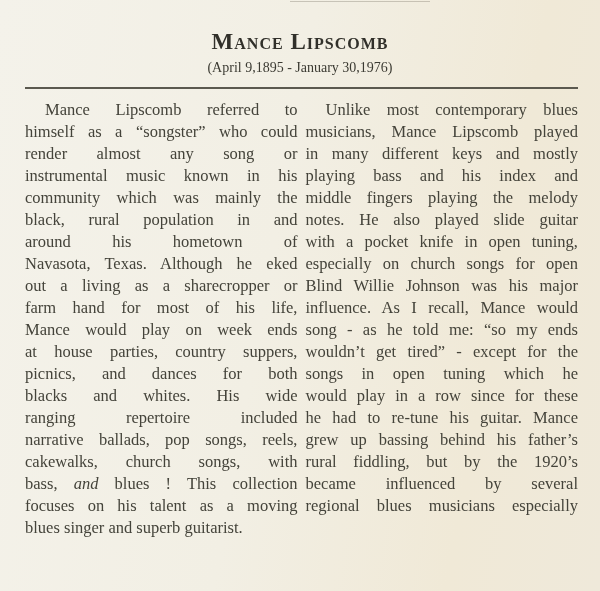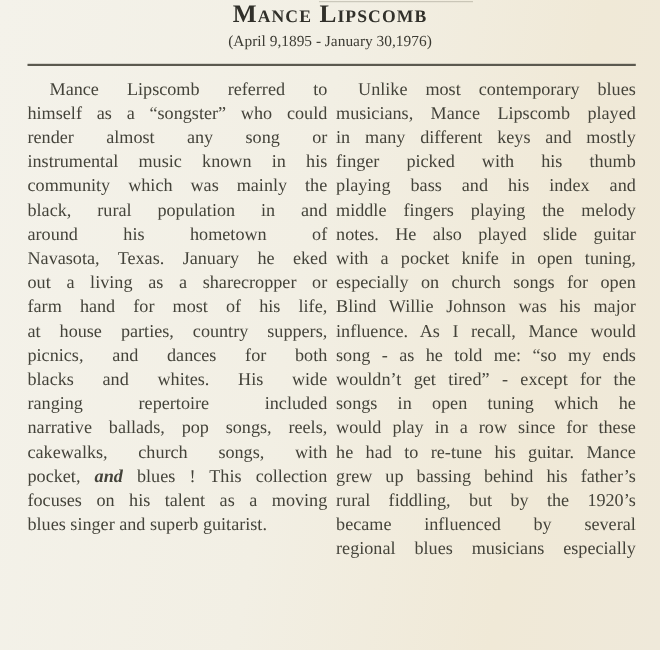--- a/index.html
+++ b/index.html
@@ -22,20 +22,21 @@
     content: "";
     position: absolute;
     top: 1px;
     left: 290px;
     width: 140px;
     height: 1px;
     background: rgba(120,115,100,0.35);
   }
 
   header {
+    padding-top: 29px;
     text-align: center;
   }
   h1.title {
     margin: 0;
     font-size: 23px;
     line-height: 26px;
     font-weight: 700;
     font-variant: small-caps;
     letter-spacing: 1px;
     color: #31302a;
@@ -71,21 +72,21 @@
     white-space: normal;
     color: #44433a;
   }
   .column .line:first-child {
     text-indent: 20px;
   }
   .column-left .line:last-child {
     text-align-last: left;
   }
   .em {
-    font-weight: 700;
+    font-weight: 400;
     font-style: italic;
   }
 </style>
 </head>
 <body>
 
 <div class="page">
   <header>
     <h1 class="title">Mance Lipscomb</h1>
     <div class="subtitle">(April 9,1895 - January 30,1976)</div>
@@ -95,38 +96,38 @@
 
   <main class="columns">
     <div class="column column-left">
         <div class="line">Mance Lipscomb referred to</div>
         <div class="line">himself as a “songster” who could</div>
         <div class="line">render almost any song or</div>
         <div class="line">instrumental music known in his</div>
         <div class="line">community which was mainly the</div>
         <div class="line">black, rural population in and</div>
         <div class="line">around his hometown of</div>
-        <div class="line">Navasota, Texas. January he eked</div>
+        <div class="line">Navasota, Texas. Although he eked</div>
         <div class="line">out a living as a sharecropper or</div>
         <div class="line">farm hand for most of his life,</div>
+        <div class="line">Mance would play on week ends</div>
         <div class="line">at house parties, country suppers,</div>
         <div class="line">picnics, and dances for both</div>
         <div class="line">blacks and whites. His wide</div>
         <div class="line">ranging repertoire included</div>
         <div class="line">narrative ballads, pop songs, reels,</div>
         <div class="line">cakewalks, church songs, with</div>
-        <div class="line"><span>pocket, </span><span class="em">and</span><span> blues ! This collection</span></div>
+        <div class="line"><span>bass, </span><span class="em">and</span><span> blues ! This collection</span></div>
         <div class="line">focuses on his talent as a moving</div>
         <div class="line">blues singer and superb guitarist.</div>
       </div>
     <div class="column column-right">
         <div class="line">Unlike most contemporary blues</div>
         <div class="line">musicians, Mance Lipscomb played</div>
         <div class="line">in many different keys and mostly</div>
-        <div class="line">finger picked with his thumb</div>
         <div class="line">playing bass and his index and</div>
         <div class="line">middle fingers playing the melody</div>
         <div class="line">notes. He also played slide guitar</div>
         <div class="line">with a pocket knife in open tuning,</div>
         <div class="line">especially on church songs for open</div>
         <div class="line">Blind Willie Johnson was his major</div>
         <div class="line">influence. As I recall, Mance would</div>
         <div class="line">song - as he told me: “so my ends</div>
         <div class="line">wouldn’t get tired” - except for the</div>
         <div class="line">songs in open tuning which he</div>

